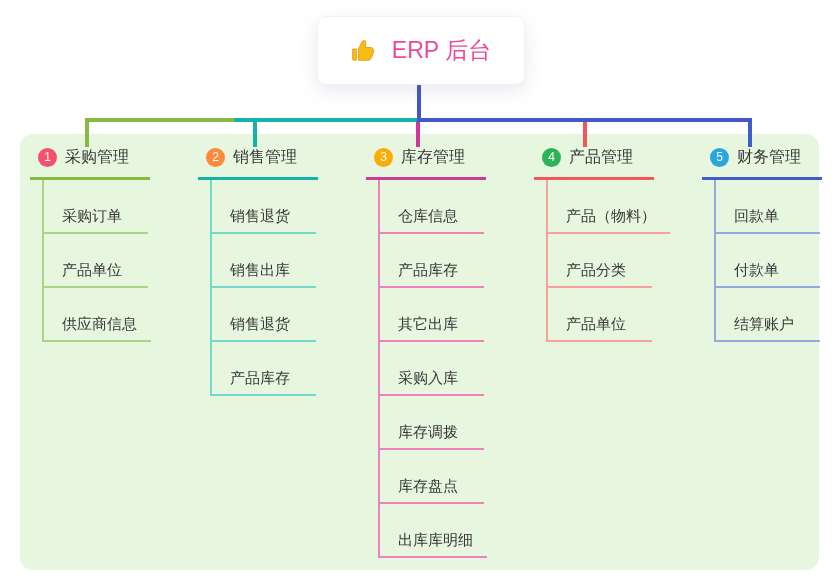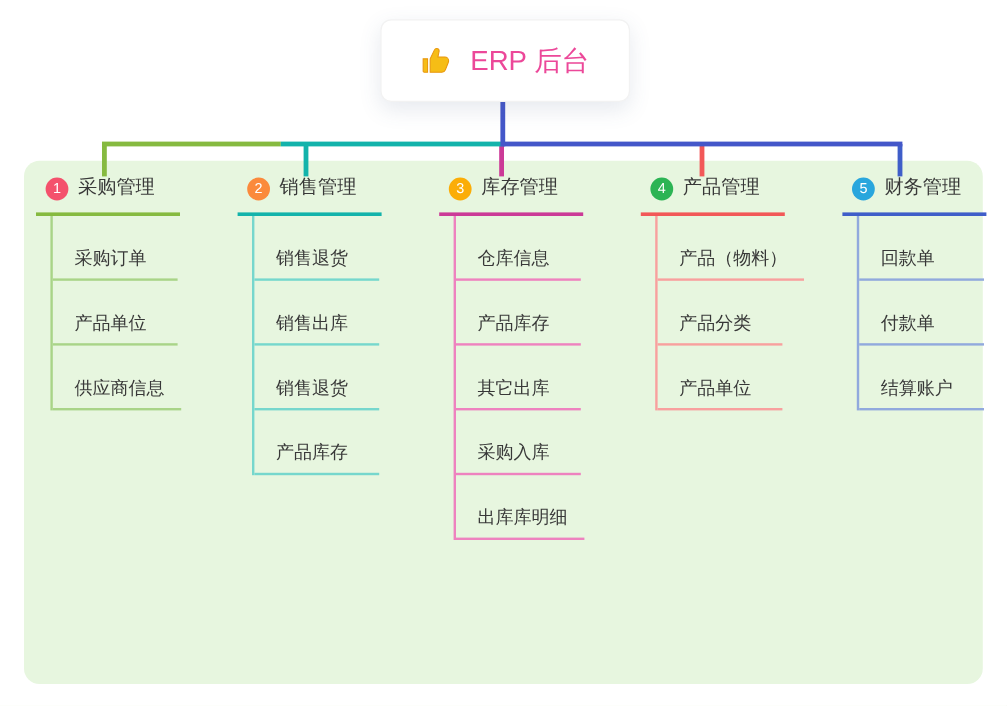--- a/index.html
+++ b/index.html
@@ -96,20 +96,22 @@
   <div class="column" style="left: 366px; --badge: #fbad07; --line: #cb3a97; --childline: #ee82bf;">
     <div class="branch-header">
       <span class="badge">3</span>
       <span>库存管理</span>
     </div>
     <div class="children">
       <div class="child">仓库信息</div>
       <div class="child">产品库存</div>
       <div class="child">其它出库</div>
       <div class="child">采购入库</div>
+      <div class="child">库存调拨</div>
+      <div class="child">库存盘点</div>
       <div class="child">出库库明细</div>
     </div>
   </div>
 
   <div class="column" style="left: 534px; --badge: #2cb454; --line: #f25858; --childline: #f8a09e;">
     <div class="branch-header">
       <span class="badge">4</span>
       <span>产品管理</span>
     </div>
     <div class="children">

